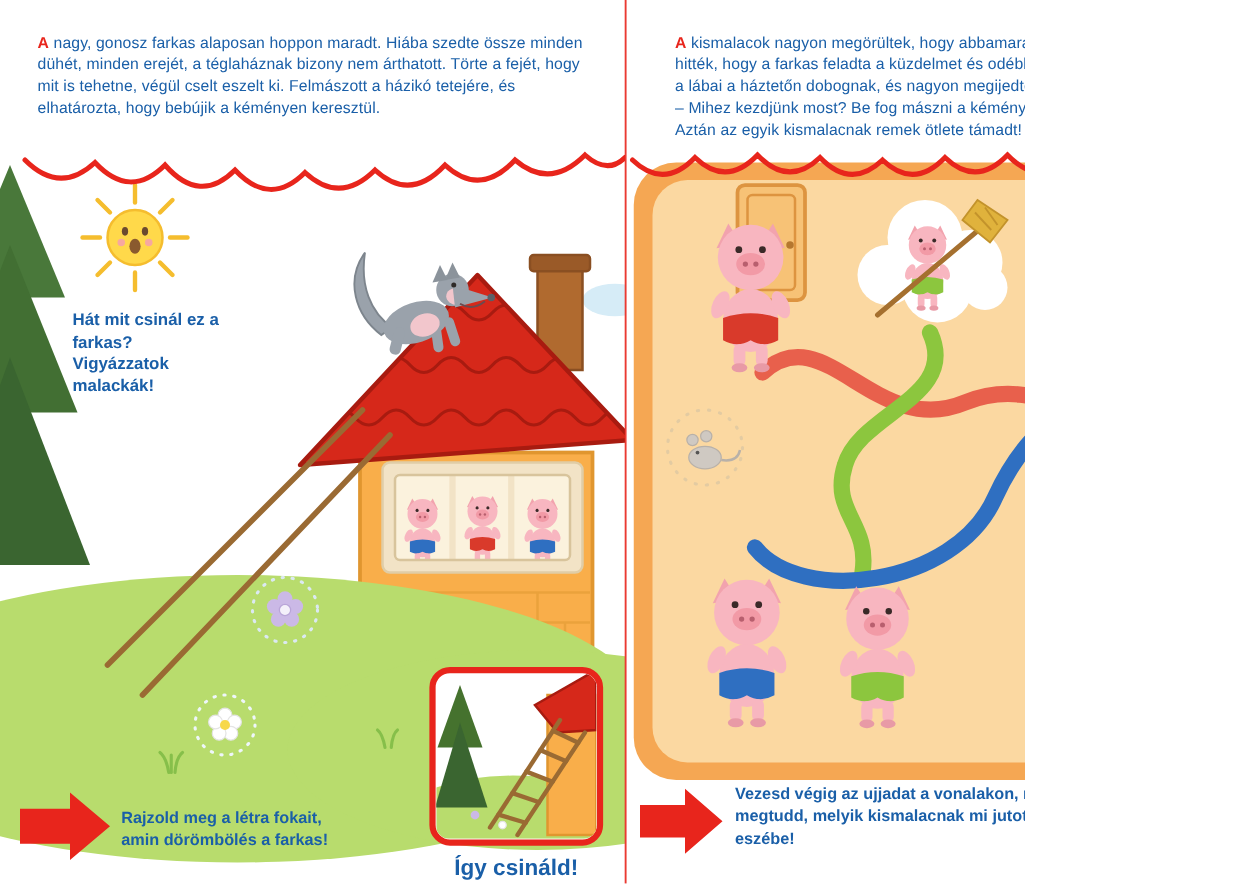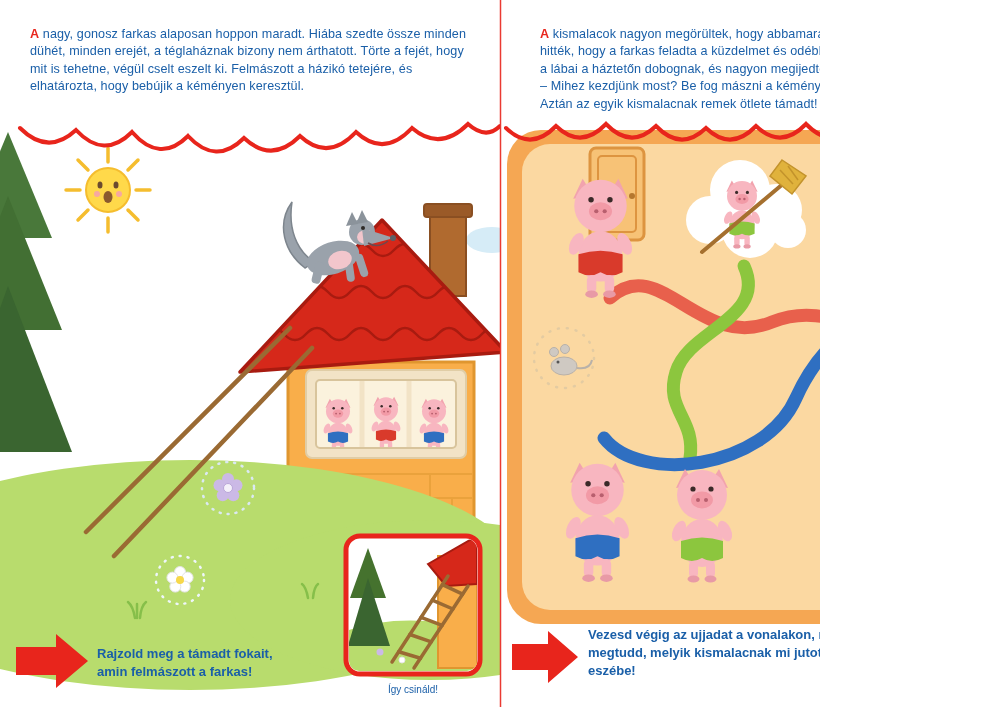--- a/index.html
+++ b/index.html
@@ -4,21 +4,21 @@
 <style>
   html,body{margin:0;padding:0;background:#ffffff;}
   .spread{position:relative;width:820px;height:707px;background:#ffffff;overflow:hidden;
           font-family:"Liberation Sans",sans-serif;}
   .spread svg.art{position:absolute;left:0;top:0;}
   .txt{position:absolute;color:#1a5fa8;}
   .intro{font-size:12.6px;line-height:1.38;font-weight:400;white-space:pre-line;letter-spacing:.1px;}
   .initial{color:#e8251c;font-weight:700;}
   .speech{font-size:13.5px;font-weight:700;line-height:1.3;}
   .instruction{font-size:13px;font-weight:700;line-height:1.4;}
-  .caption{font-size:10px;font-weight:400;text-align:center;}
+  .caption{font-size:18px;font-weight:700;text-align:center;}
 </style>
 </head>
 <body>
 
 <div class="spread">
 
 <svg class="art" width="1000" height="707" viewBox="0 0 1000 707">
   <defs>
     <g id="pig">
       <path d="M33,14 L43,30 L24,33 Z" fill="#f2a3ae"></path>
@@ -318,22 +318,23 @@
   </g>
 
   <line x1="500.5" y1="0" x2="500.5" y2="707" stroke="#e8251c" stroke-width="1.5" opacity="0.9"></line>
 </svg>
 
 <div class="txt intro" style="left:30px;top:26px;width:450px;"><span class="initial">A</span><span> nagy, gonosz farkas alaposan hoppon maradt. Hiába szedte össze minden dühét, minden erejét, a téglaháznak bizony nem árthatott. Törte a fejét, hogy mit is tehetne, végül cselt eszelt ki. Felmászott a házikó tetejére, és elhatározta, hogy bebújik a kéményen keresztül.</span></div>
 
 <div class="txt intro" style="left:540px;top:26px;width:460px;"><span class="initial">A</span><span> kismalacok nagyon megörültek, hogy abbamaradt a dörömbölés, mert azt hitték, hogy a farkas feladta a küzdelmet és odébbállt. Aztán meghallották, ahogy a lábai a háztetőn dobognak, és nagyon megijedtek.
 – Mihez kezdjünk most? Be fog mászni a kéményen át! – sivították egyszerre. Aztán az egyik kismalacnak remek ötlete támadt!</span></div>
 
-
-<div class="txt instruction" style="left:97px;top:645px;width:190px;">Rajzold meg a támadt fokait, amin felmászott a farkas!</div>
+<div class="txt speech" style="left:58px;top:247px;width:128px;">Hát mit csinál ez a farkas? Vigyázzatok malackák!</div>
+
+<div class="txt instruction" style="left:97px;top:645px;width:190px;">Rajzold meg a létra fokait, amin dörömbölés a farkas!</div>
 
 <div class="txt instruction" style="left:588px;top:626px;width:268px;">Vezesd végig az ujjadat a vonalakon, mert megtudd, melyik kismalacnak mi jutott az eszébe!</div>
 
 <div class="txt caption" style="left:353px;top:684px;width:120px;">Így csináld!</div>
 
 <div class="txt caption" style="left:854px;top:684px;width:120px;">Így csináld!</div>
 
 </div>
 
 </body></html>

